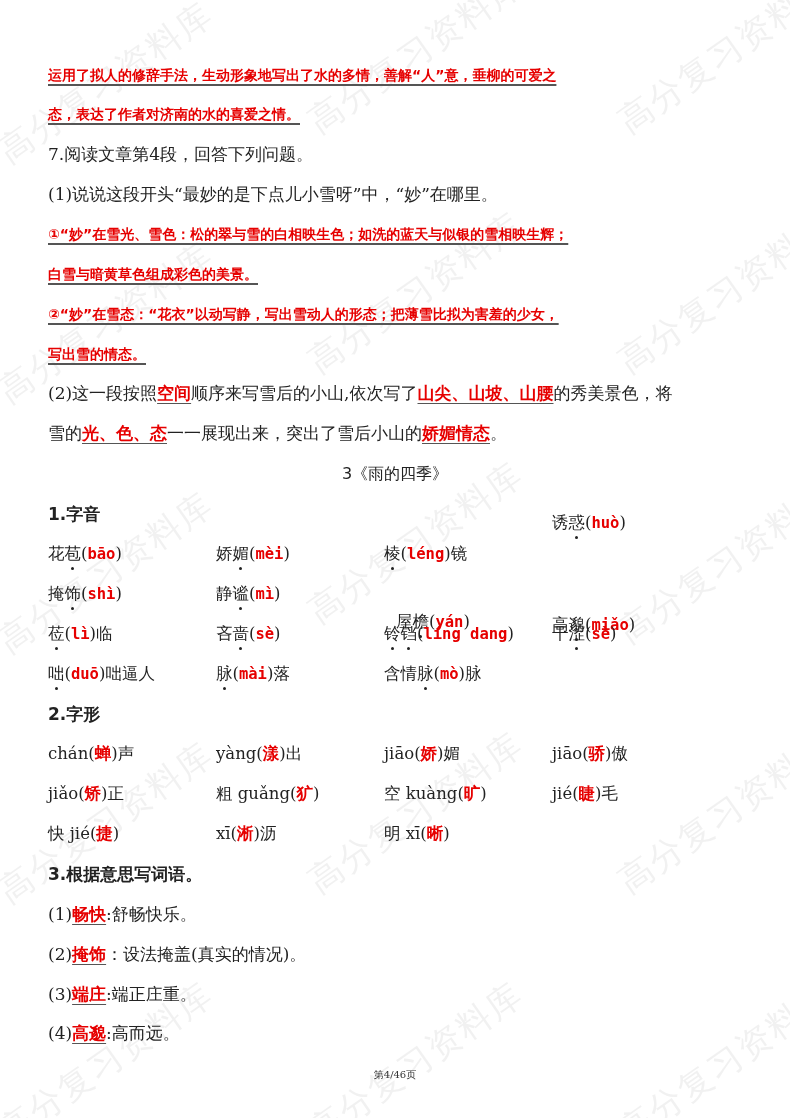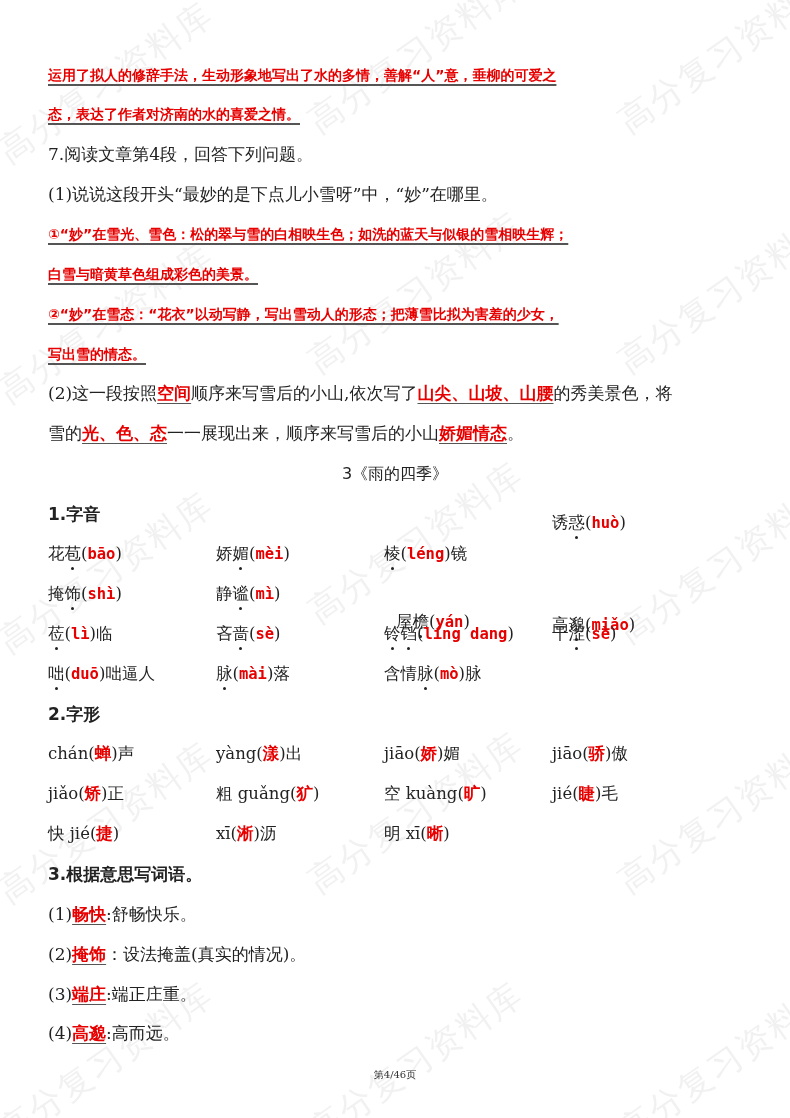--- a/index.html
+++ b/index.html
@@ -72,21 +72,21 @@
   <div class="line" style="top:262px;">
     <span class="ans">白雪与暗黄草色组成彩色的美景。</span>
   </div>
   <div class="line" style="top:342px;">
     <span class="ans">写出雪的情态。</span>
   </div>
   <div class="line" style="top:382px;">
     <span>(2)这一段按照</span><span class="red-u">空间</span><span>顺序来写雪后的小山,依次写了</span><span class="red-u">山尖、山坡、山腰</span><span>的秀美景色，将</span>
   </div>
   <div class="line" style="top:422px;">
-    <span>雪的</span><span class="red-u">光、色、态</span><span>一一展现出来，顺序来写雪后的小山</span><span class="red-u">娇媚情态</span><span>。</span>
+    <span>雪的</span><span class="red-u">光、色、态</span><span>一一展现出来，突出了雪后小山的</span><span class="red-u">娇媚情态</span><span>。</span>
   </div>
 
   <div class="title" style="top:464px;">3《雨的四季》</div>
 
   <div class="heading" style="top:503px;">1.字音</div>
 
   <div id="pron-grid">
       <div class="cell" style="left: 48px; top: 543px; text-align: center;"><span>花</span><span class="dot">苞</span><span>(</span><span class="py">bāo</span><span>)</span><span></span></div>
       <div class="cell" style="left: 216px; top: 543px;"><span>娇</span><span class="dot">媚</span><span>(</span><span class="py">mèi</span><span>)</span><span></span></div>
       <div class="cell" style="left: 384px; top: 543px;"><span></span><span class="dot">棱</span><span>(</span><span class="py">léng</span><span>)</span><span>镜</span></div>

